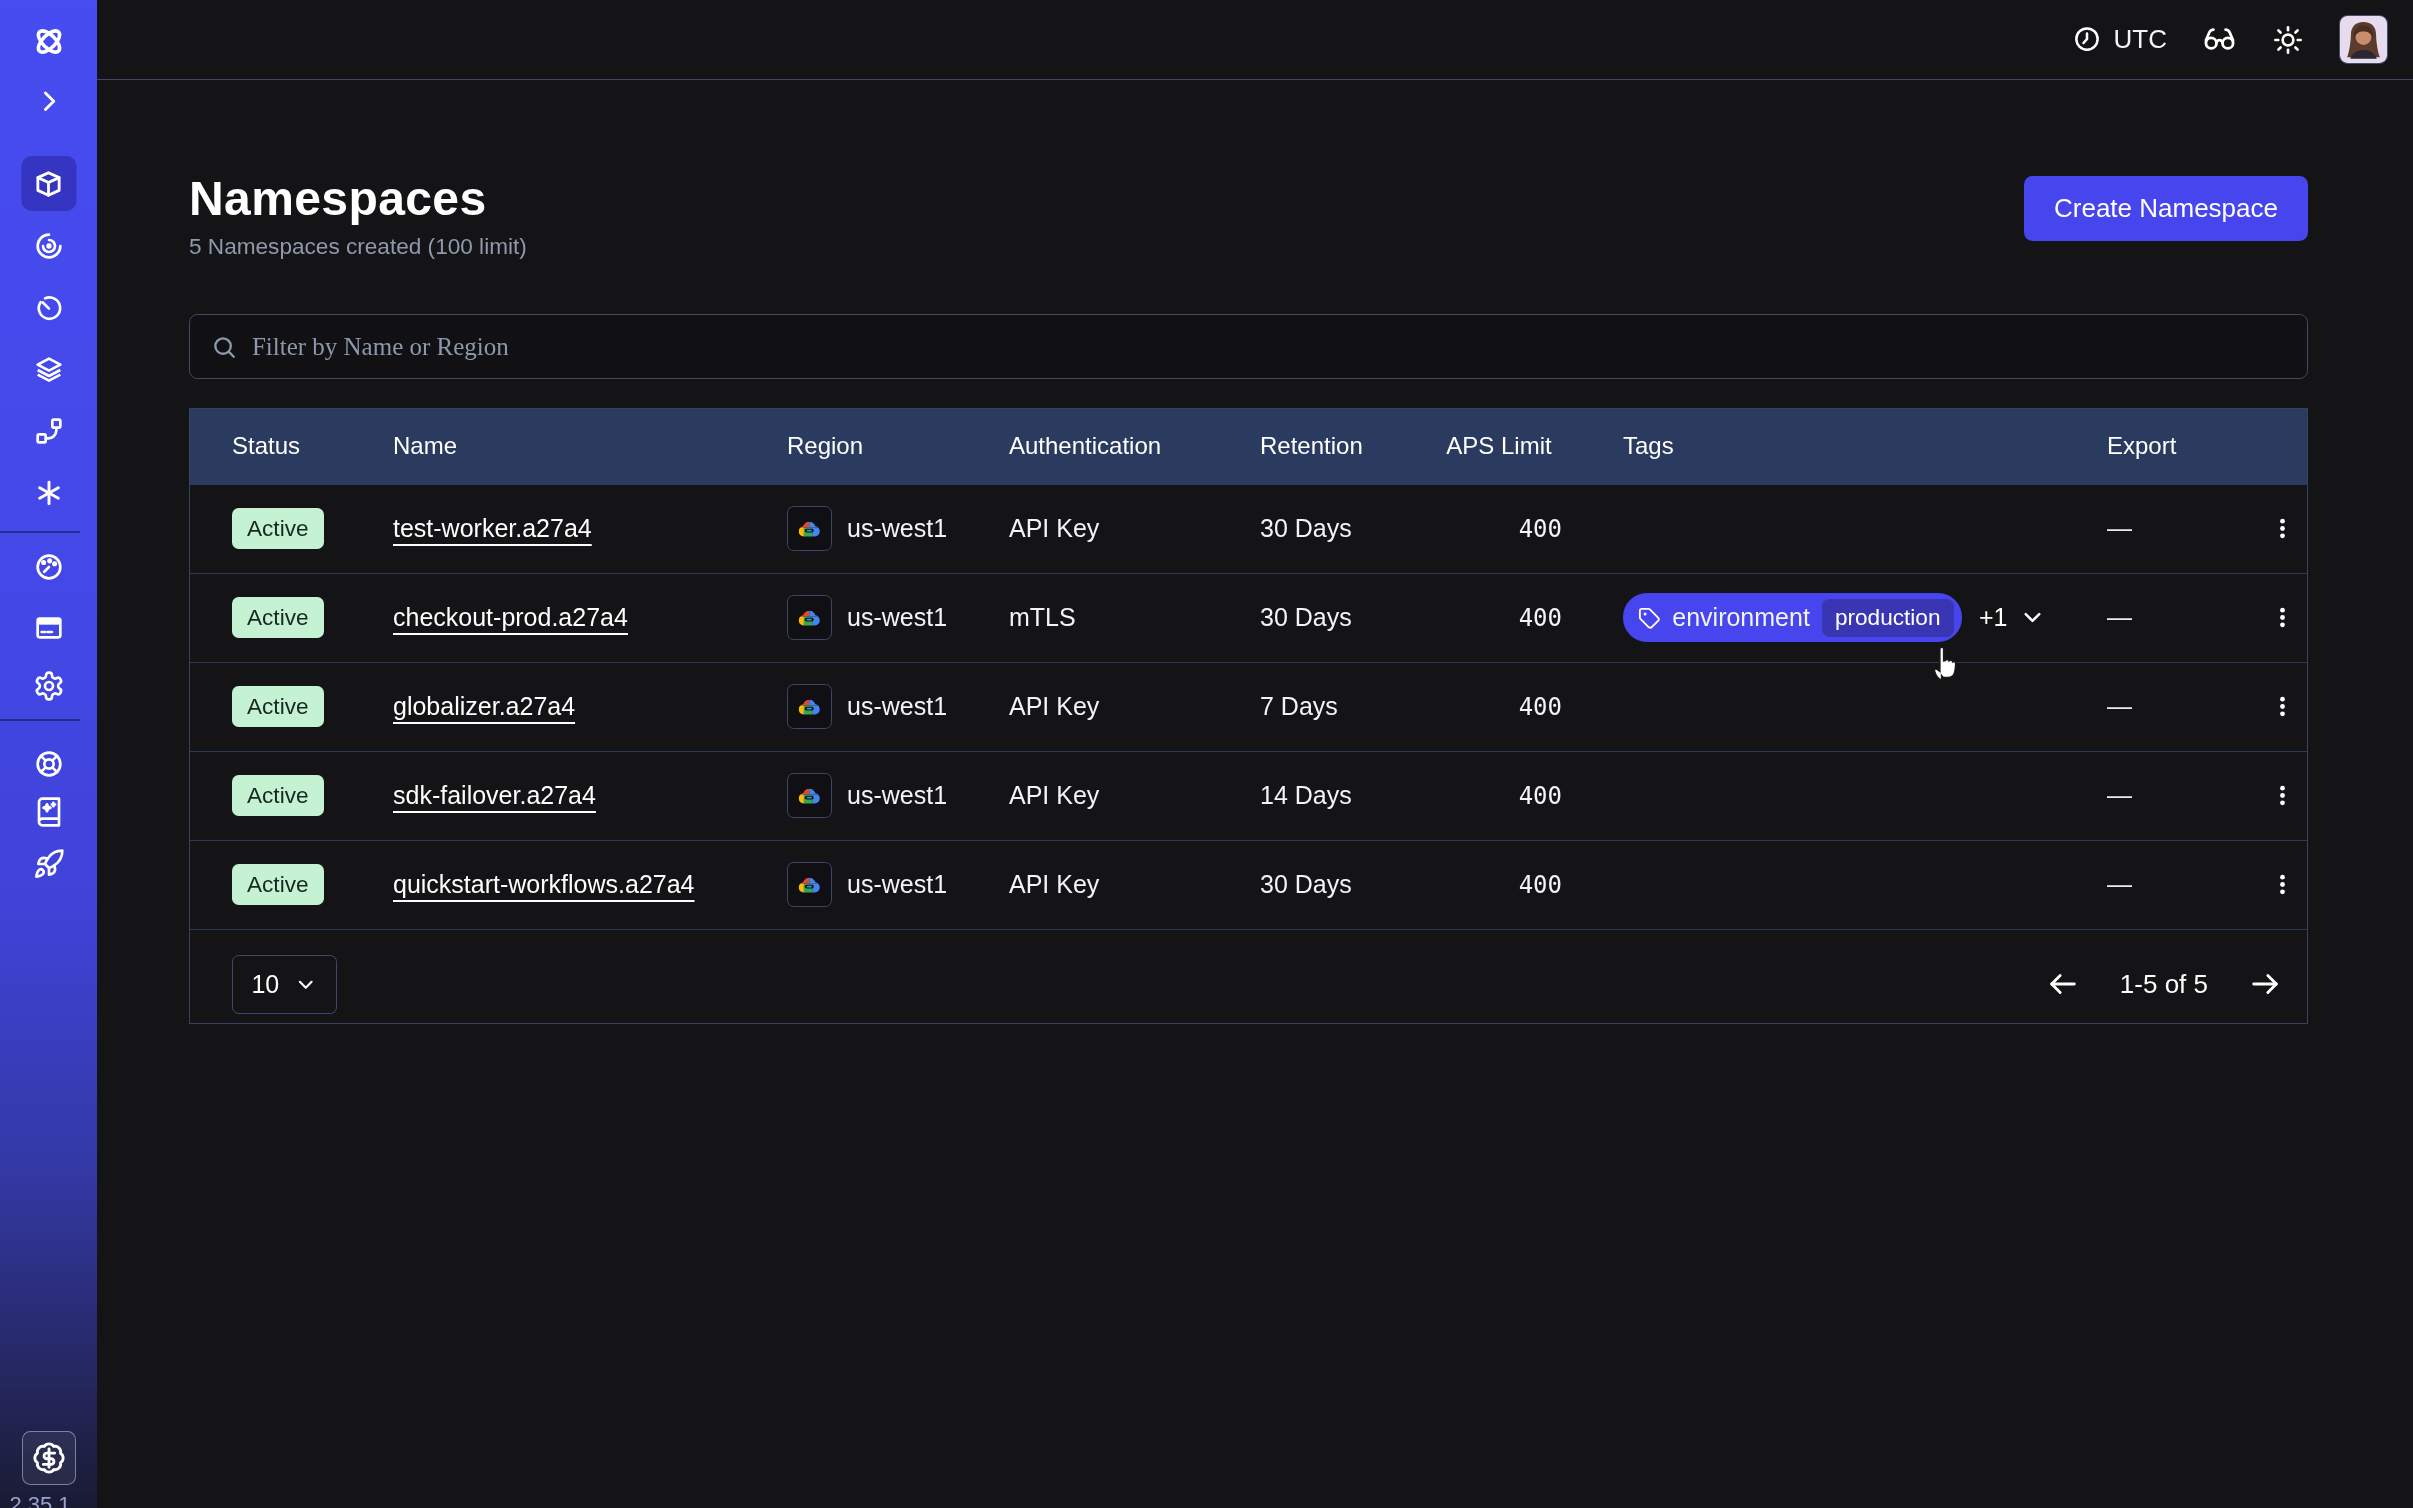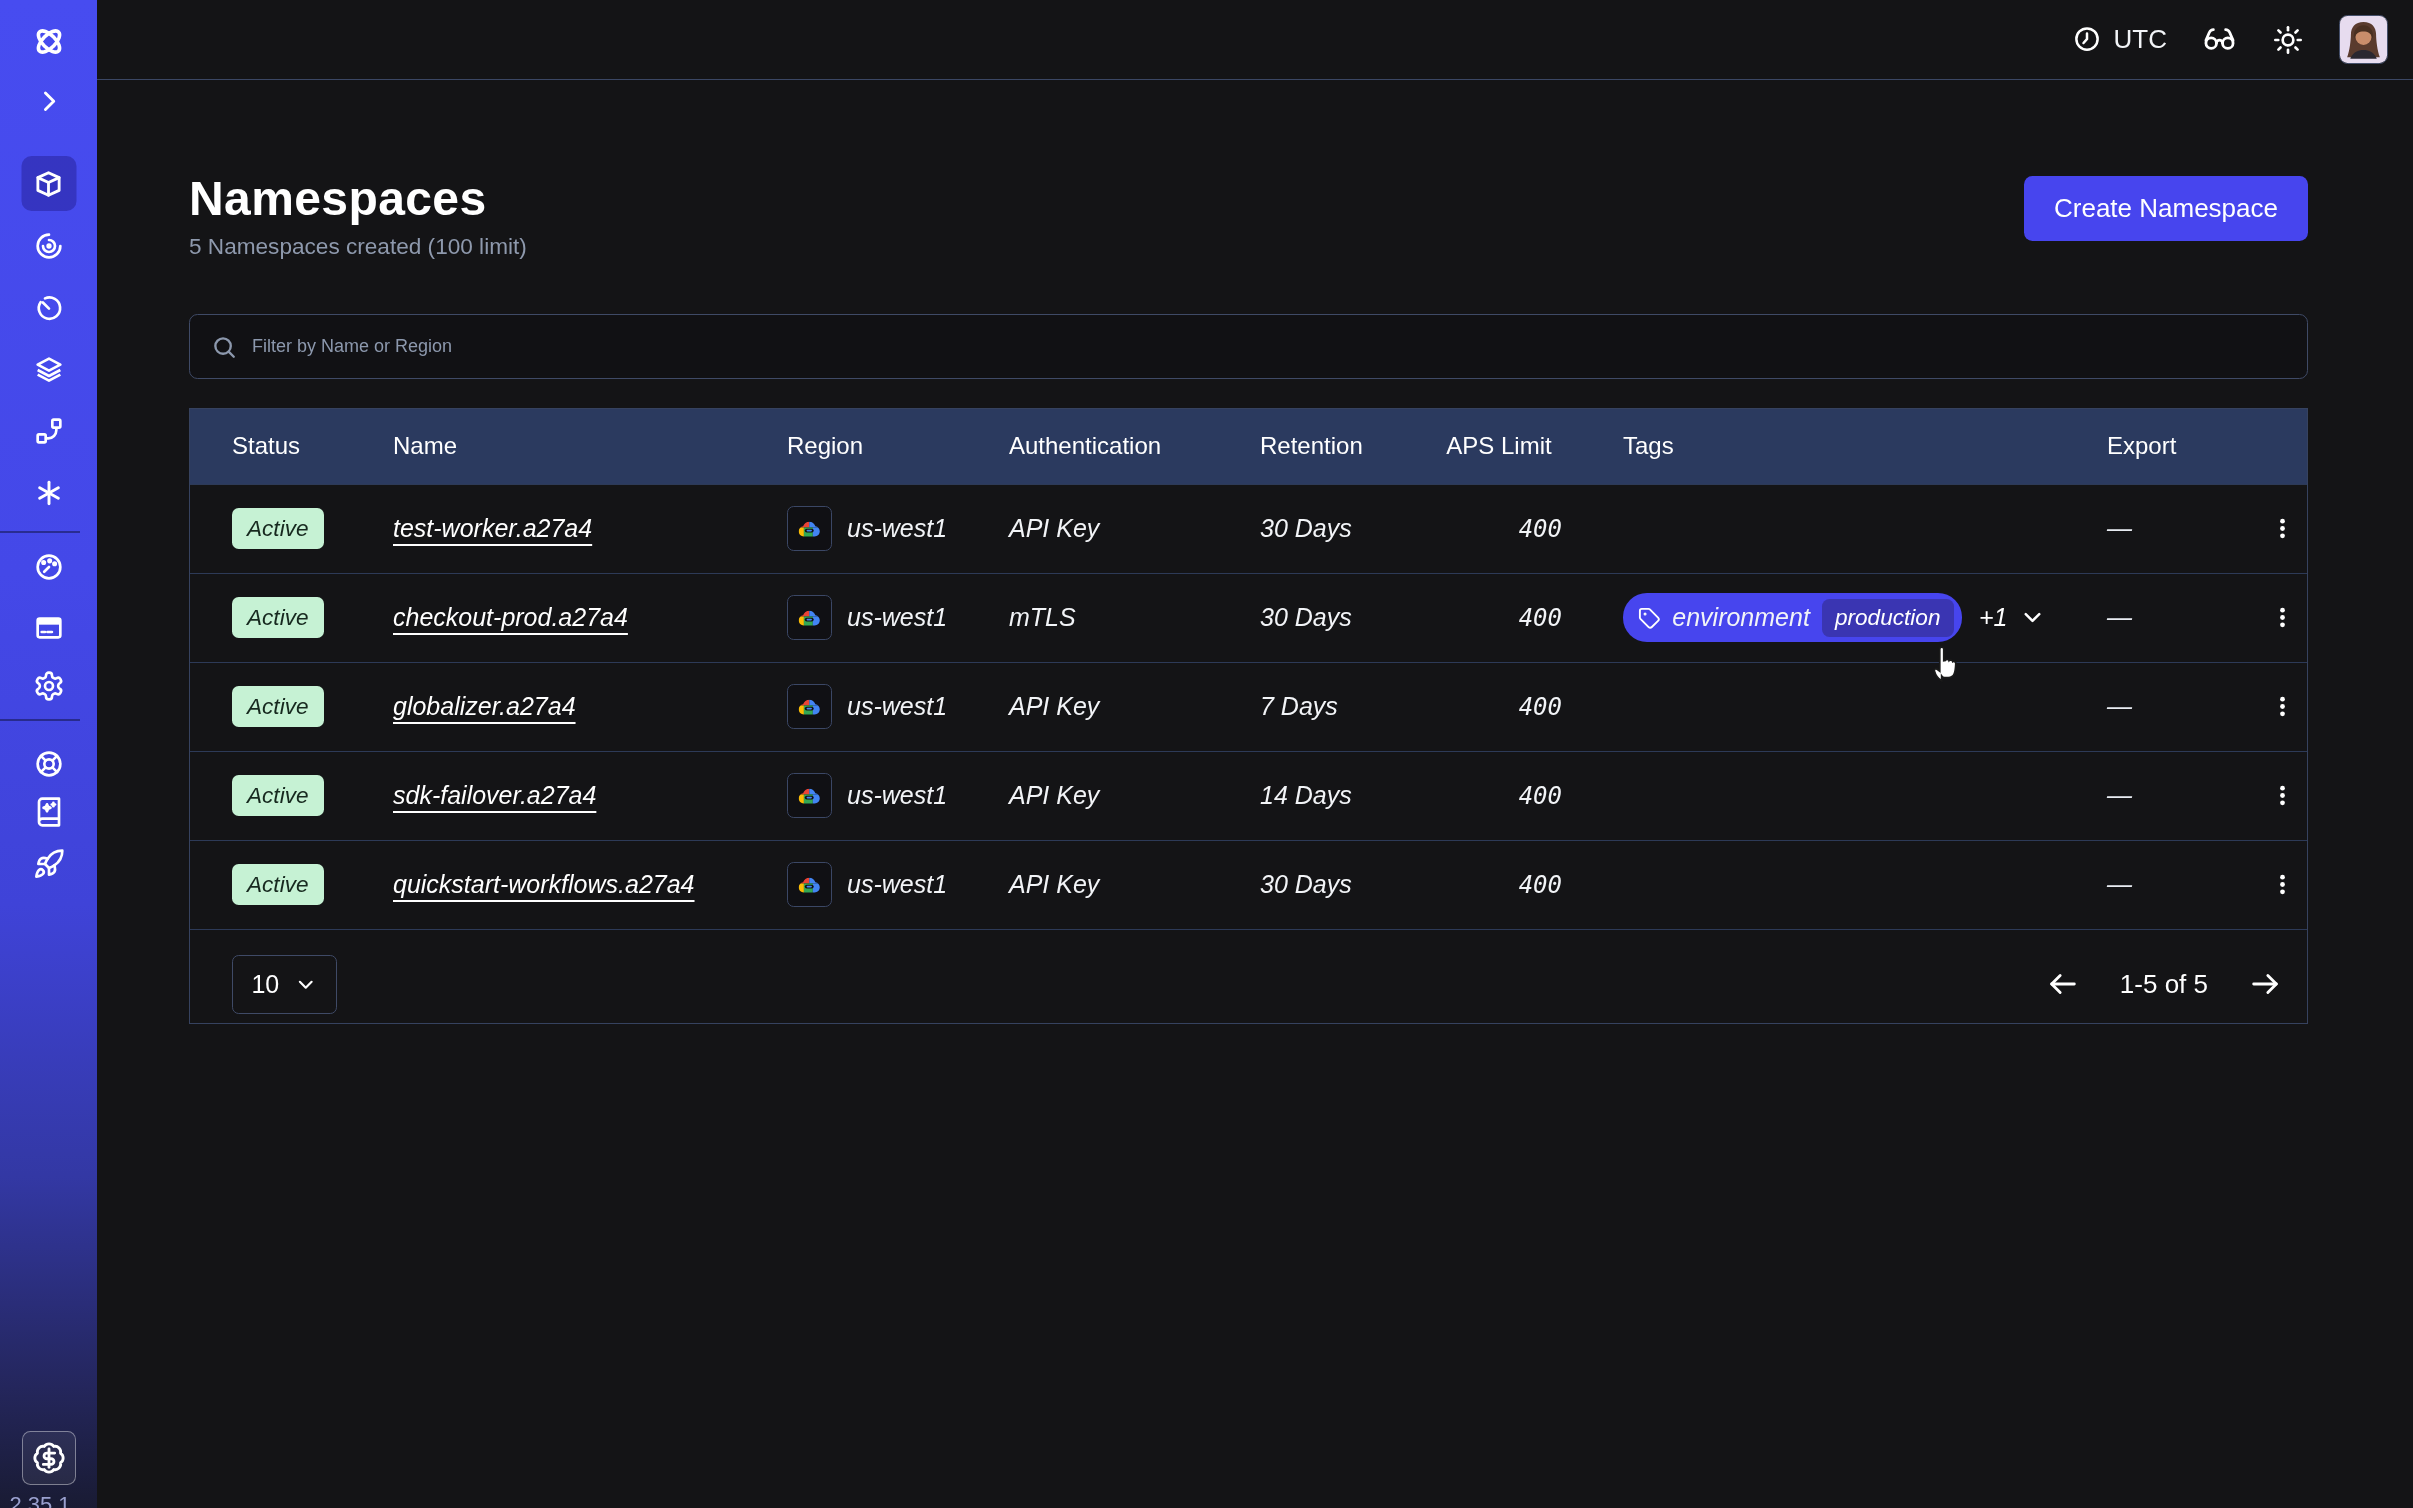--- a/index.html
+++ b/index.html
@@ -46,30 +46,30 @@
   .content{position:absolute;left:189px;top:80px;width:2119px;}
   .page-head{margin-top:91px;display:flex;justify-content:space-between;align-items:flex-start;}
   .page-title{font-size:48px;font-weight:700;color:#ffffff;letter-spacing:0.4px;}
   .page-subtitle{margin-top:8.4px;font-size:22.6px;color:var(--muted);}
   .create-btn{margin-top:5px;height:65px;padding:0 30px;background:var(--accent);color:#fff;border:none;
     border-radius:8.4px;font-size:26px;font-family:"Liberation Sans",sans-serif;cursor:pointer;}
 
   .filter-bar{margin-top:54px;height:65px;border:1.7px solid #3f4a66;border-radius:8.4px;background:#111114;
     display:flex;align-items:center;padding:0 20px;gap:13.4px;}
   .filter-bar input{flex:1;background:transparent;border:none;outline:none;color:var(--white);
-    font-size:18px;font-family:Liberation Sans, sans-serif;}
+    font-size:25px;font-family:Liberation Serif, serif;}
   .filter-bar input::placeholder{color:#8c98ad;}
 
   
   .ns-table{margin-top:28.5px;border:1.7px solid var(--border);}
   .thead,.trow{display:grid;align-items:center;padding-left:42px;
     grid-template-columns:161px 394px 222px 251px 176px 126px 61px 484px 153px 49px;}
   .thead{height:75px;background:var(--table-header);font-size:24px;font-weight:500;color:#fff;}
   .th-right{text-align:center;}
-  .trow{height:89px;font-size:25px;border-top:1.7px solid #2d3a57;font-style:italic;}
+  .trow{height:89px;font-size:25px;border-top:1.7px solid #2d3a57;}
   .cell-right{text-align:right;}
   .badge{display:inline-block;background:var(--badge-bg);color:var(--badge-text);font-size:22.6px;
     padding:7.5px 15px;border-radius:6.7px;font-weight:500;}
   .ns-link{color:#fff;text-decoration:underline;text-underline-offset:6.7px;text-decoration-thickness:1.7px;cursor:pointer;font-size:25px;}
   .region-cell{display:flex;align-items:center;gap:15px;}
   .region-icon-box{width:45px;height:45px;border:1.7px solid #3b4765;border-radius:6.7px;background:#101014;
     display:flex;align-items:center;justify-content:center;flex:none;}
   .aps{font-family:"DejaVu Sans Mono",monospace;font-size:24px;}
   .tags-cell{display:flex;align-items:center;gap:11.7px;text-align:right;}
   .tag-pill{display:inline-flex;align-items:center;gap:11.7px;height:49px;background:var(--accent);

